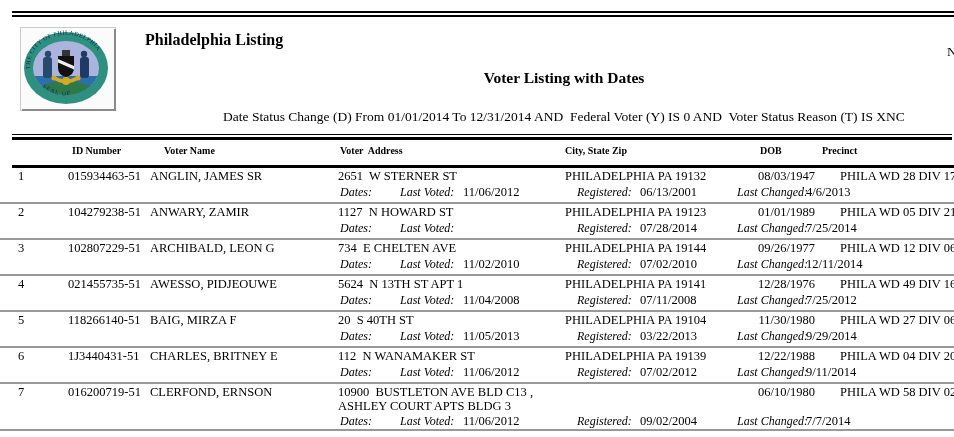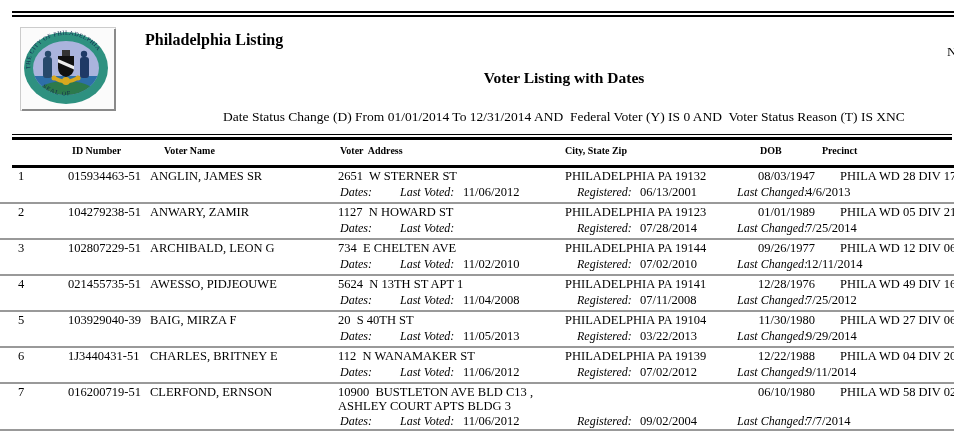--- a/index.html
+++ b/index.html
@@ -189,21 +189,21 @@
     <span class="cell datesline c-dates lab">Dates:</span>
     <span class="cell datesline c-lv lab">Last Voted:</span>
     <span class="cell datesline c-lvv">11/04/2008</span>
     <span class="cell datesline c-reg lab">Registered:</span>
     <span class="cell datesline c-regv">07/11/2008</span>
     <span class="cell datesline c-lc lab">Last Changed:</span>
     <span class="cell datesline c-lcv">7/25/2012</span>
   </div>
       <div class="row">
     <span class="cell l1 c-num">5</span>
-    <span class="cell l1 c-id">103929040-39</span>
+    <span class="cell l1 c-id">118266140-51</span>
     <span class="cell l1 c-name">BAIG, MIRZA F</span>
     <span class="cell l1 c-addr">20  S 40TH ST</span>
     <span class="cell addr2 c-addr"></span>
     <span class="cell l1 c-city">PHILADELPHIA PA 19104</span>
     <span class="cell l1 c-dob">11/30/1980</span>
     <span class="cell l1 c-prec">PHILA WD 27 DIV 06</span>
     <span class="cell datesline c-dates lab">Dates:</span>
     <span class="cell datesline c-lv lab">Last Voted:</span>
     <span class="cell datesline c-lvv">11/05/2013</span>
     <span class="cell datesline c-reg lab">Registered:</span>

